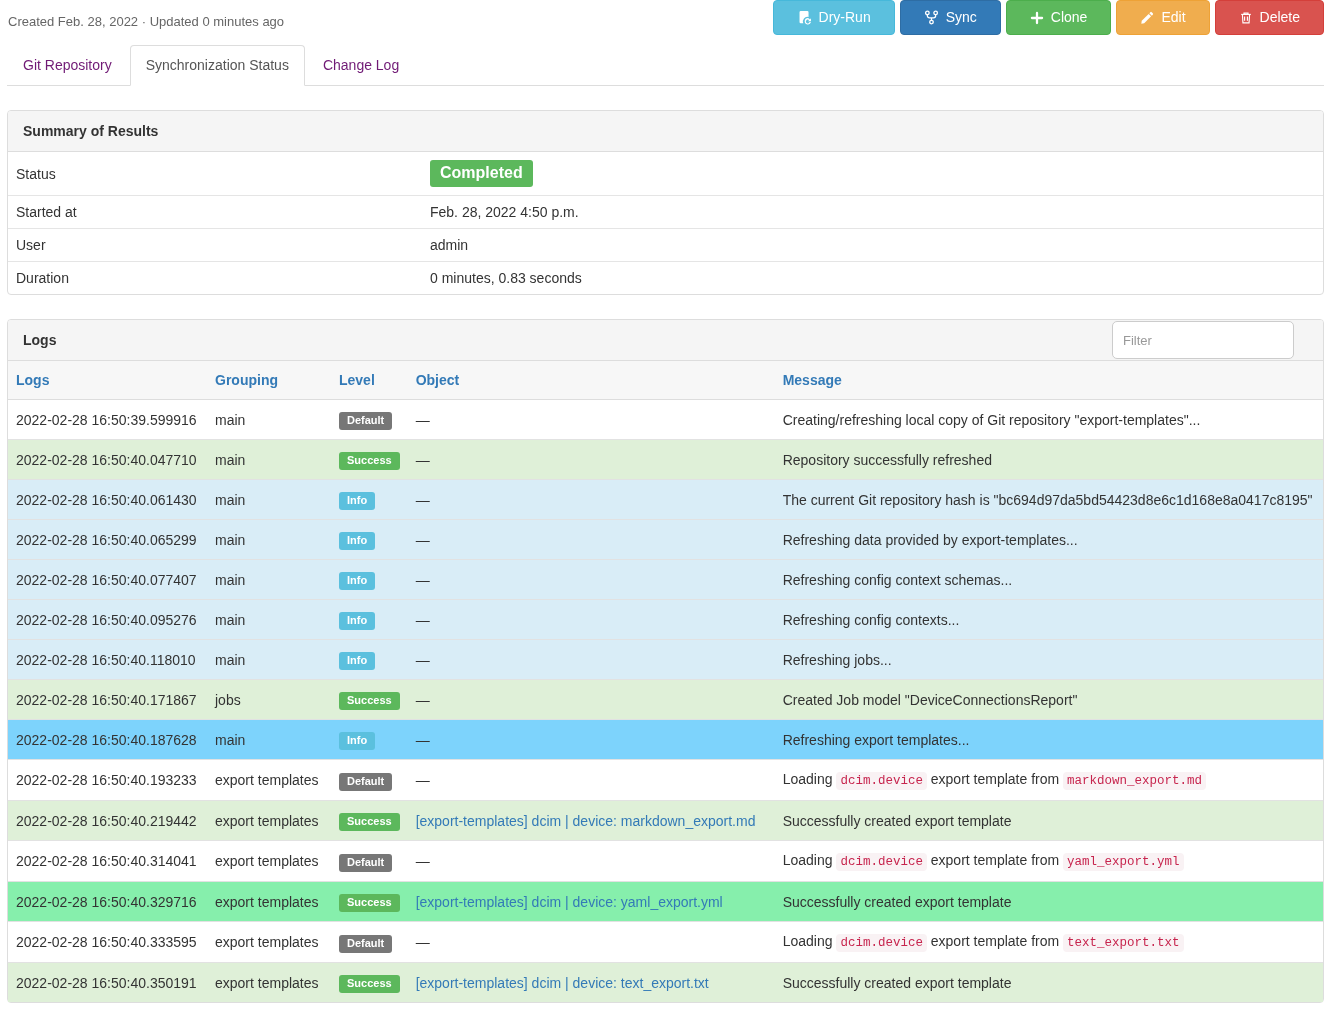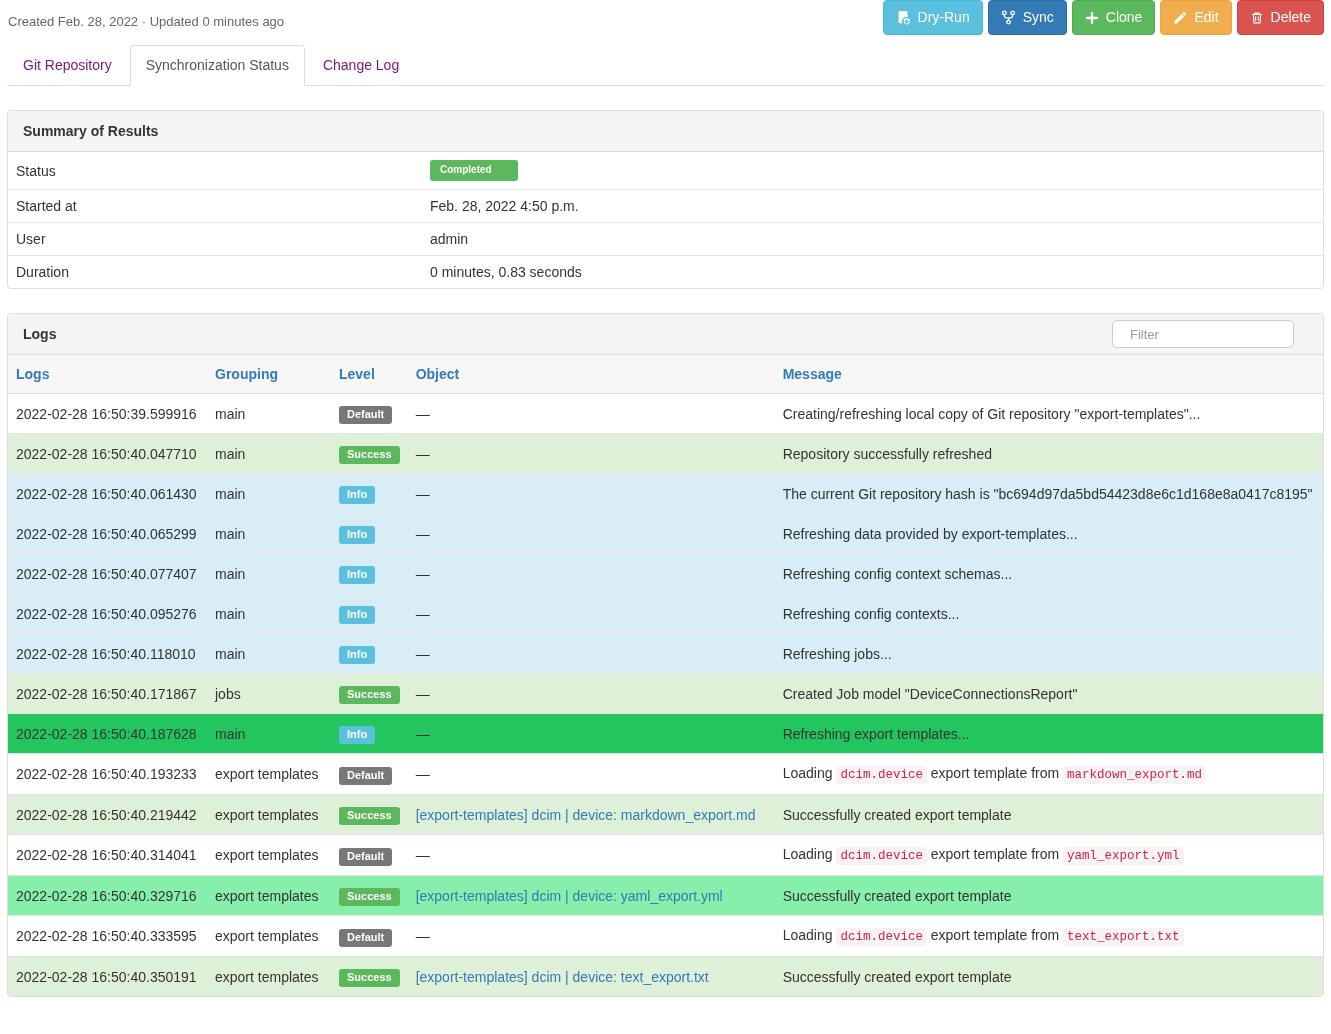--- a/index.html
+++ b/index.html
@@ -10,21 +10,21 @@
     color: #333;
     width: 1331px;
   }
   .page { padding: 0 7px 20px 7px; position: relative; }
 
   
   .page-header { position: relative; padding-top: 6px; }
   .action-buttons { position: absolute; top: 0; right: 0; display: flex; gap: 5px; }
   .btn {
     display: inline-flex; align-items: center; gap: 7px;
-    padding: 7px 12px; font-size: 14px; line-height: 19px;
+    padding: 7px 23px; font-size: 14px; line-height: 19px;
     color: #fff; border-radius: 4px; border: 1px solid transparent;
     cursor: pointer; font-family: inherit; white-space: nowrap;
   }
   .btn .ico { display: inline-flex; align-items: center; }
   h1.page-title {
     margin: 16px 0 0 1px;
     font-size: 33px; font-weight: bold; line-height: 42px;
     letter-spacing: -0.5px; color: #222;
   }
   .subtitle { margin: 8px 0 0 1px; font-size: 13px; color: #666; }
@@ -40,21 +40,21 @@
 
   
   .panel { border: 1px solid #ddd; border-radius: 4px; margin-top: 24px; background: #fff; }
   .panel-heading {
     background: #f5f5f5; padding: 10px 15px; font-weight: bold; color: #333;
     border-bottom: 1px solid #ddd; border-radius: 3px 3px 0 0; position: relative;
     line-height: 20px;
   }
   .filter-input {
     position: absolute; right: 29px; top: 50%; transform: translateY(-50%);
-    width: 182px; height: 28px; padding: 2px 17px;
+    width: 182px; height: 38px; padding: 2px 10px;
     font-size: 13px; font-family: inherit; color: #555;
     border: 1px solid #ccc; border-radius: 5px; outline: none;
   }
   .filter-input::placeholder { color: #999; }
 
   table { width: 100%; border-collapse: collapse; }
 
   
   .summary-table th {
     width: 414px; text-align: left; font-weight: normal;
@@ -70,21 +70,21 @@
     cursor: pointer; line-height: 20px;
   }
   .logs-table td { padding: 9px 8px; border-top: 1px solid #e2e2e2; vertical-align: middle; line-height: 20px; }
   .logs-table tr:first-child td { border-top: none; }
 
   .badge-label {
     display: inline-block; padding: 3px 8px 4px 8px;
     font-size: 11px; font-weight: bold; color: #fff;
     border-radius: 3px; line-height: 1; white-space: nowrap;
   }
-  .status-badge { padding: 5px 26px 6px 10px; font-size: 10px; }
+  .status-badge { padding: 5px 10px 6px 10px; font-size: 16px; }
 
   a.obj-link { color: #337ab7; text-decoration: none; cursor: pointer; }
 
   code.inline-code {
     font-family: "Liberation Mono", "DejaVu Sans Mono", monospace;
     font-size: 12.5px; color: #c7254e; background: #f9f2f4;
     padding: 2px 4px; border-radius: 4px; white-space: nowrap;
   }
 </style>
 </head>
@@ -259,21 +259,21 @@
             <td>—</td>
             <td>Refreshing jobs...</td>
           </tr>
           <tr style="background: rgb(223, 240, 216);">
             <td>2022-02-28 16:50:40.171867</td>
             <td>jobs</td>
             <td><span class="badge-label" style="background: rgb(92, 184, 92);">Success</span></td>
             <td>—</td>
             <td>Created Job model "DeviceConnectionsReport"</td>
           </tr>
-          <tr style="background: #22c55e;">
+          <tr style="background: #7dd3fc;">
             <td>2022-02-28 16:50:40.187628</td>
             <td>main</td>
             <td><span class="badge-label" style="background: rgb(91, 192, 222);">Info</span></td>
             <td>—</td>
             <td>Refreshing export templates...</td>
           </tr>
           <tr style="background: rgb(255, 255, 255);">
             <td>2022-02-28 16:50:40.193233</td>
             <td>export templates</td>
             <td><span class="badge-label" style="background: rgb(119, 119, 119);">Default</span></td>

